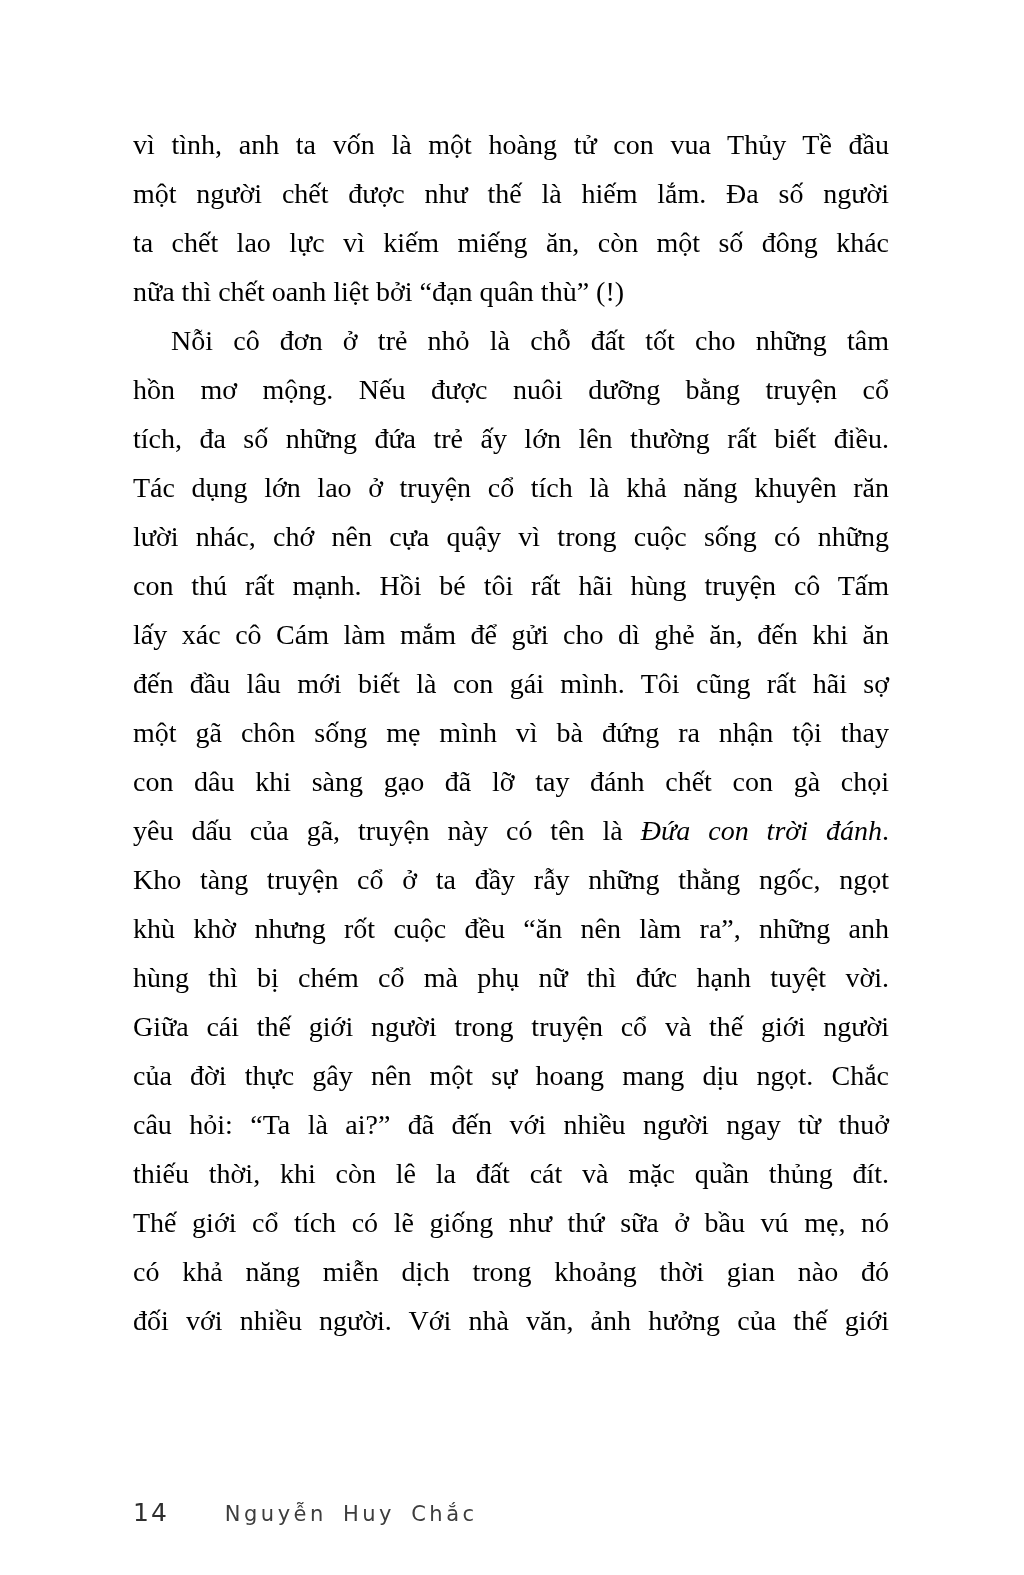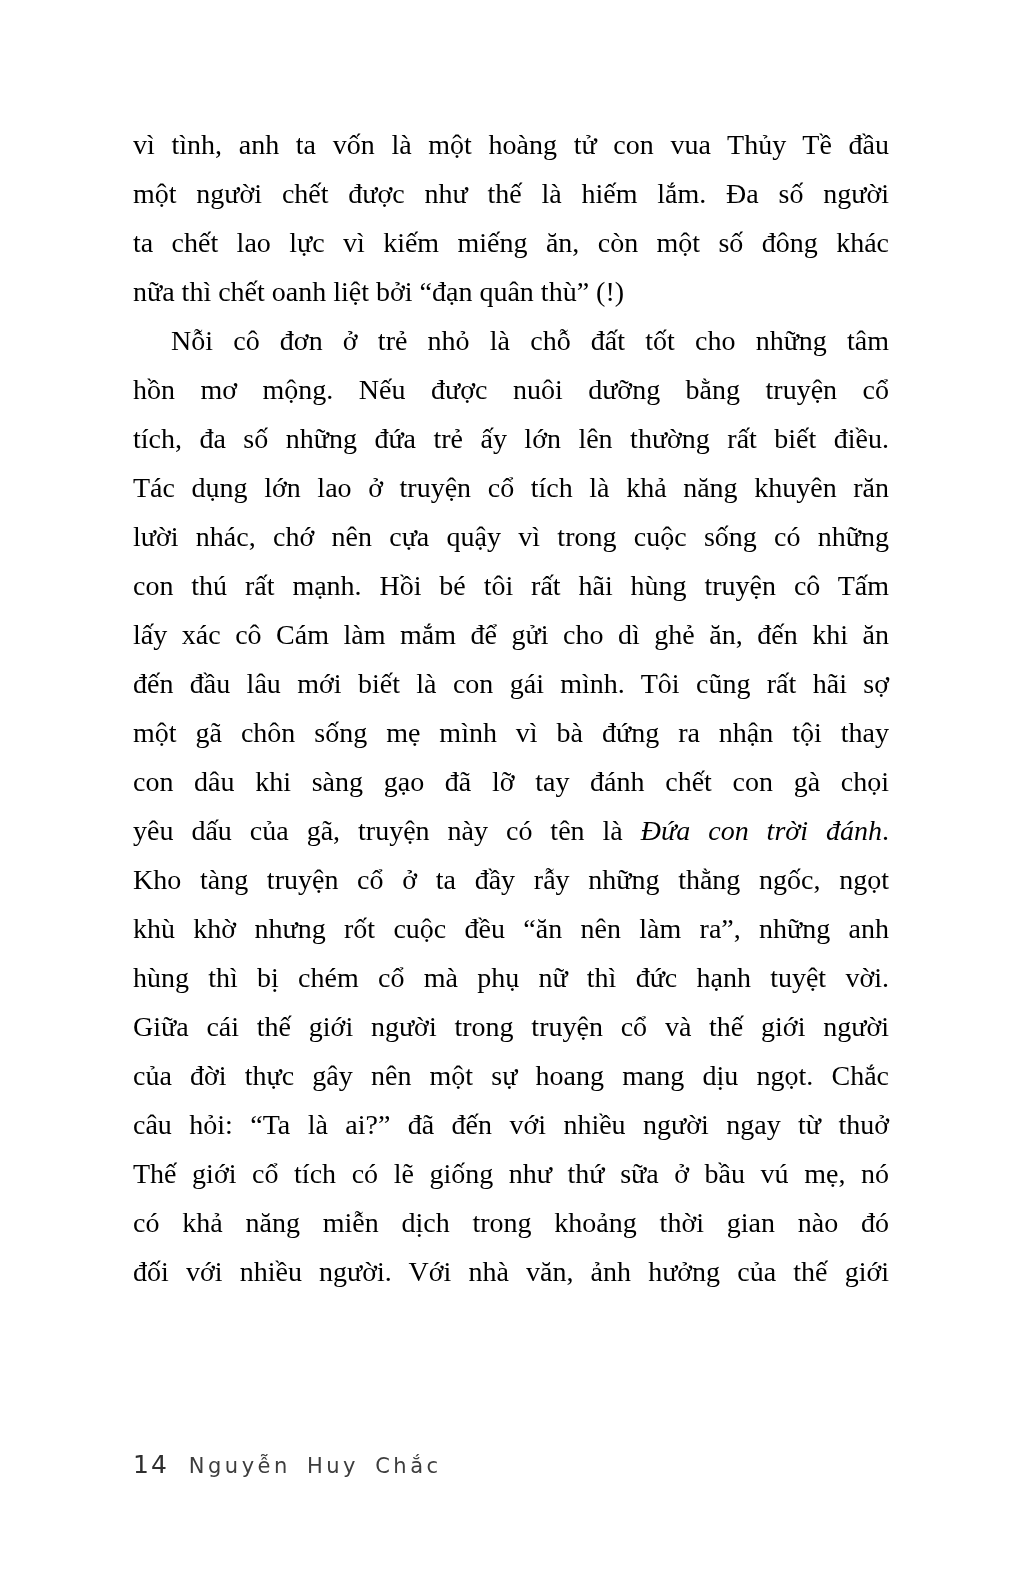--- a/index.html
+++ b/index.html
@@ -38,25 +38,26 @@
   }
   .line.indent {
     padding-left: 38px;
   }
   .italic {
     font-style: italic;
   }
   .footer {
     position: absolute;
     left: 133px;
-    top: 1450px;
+    top: 1498px;
     display: flex;
     align-items: baseline;
     color: #3a3a3a;
     font-family: "DejaVu Sans", sans-serif;
+    gap: 36px;
   }
   .page-number {
     font-size: 25px;
     font-weight: 400;
     letter-spacing: 2px;
     color: #2e2e2e;
   }
   .running-title {
     margin-left: 20px;
     font-size: 21px;
@@ -85,20 +86,21 @@
       <div class="line"><span>đến đầu lâu mới biết là con gái mình. Tôi cũng rất hãi sợ</span></div>
       <div class="line"><span>một gã chôn sống mẹ mình vì bà đứng ra nhận tội thay</span></div>
       <div class="line"><span>con dâu khi sàng gạo đã lỡ tay đánh chết con gà chọi</span></div>
       <div class="line"><span>yêu dấu của gã, truyện này có tên là </span><span class="italic">Đứa con trời đánh</span><span>.</span></div>
       <div class="line"><span>Kho tàng truyện cổ ở ta đầy rẫy những thằng ngốc, ngọt</span></div>
       <div class="line"><span>khù khờ nhưng rốt cuộc đều “ăn nên làm ra”, những anh</span></div>
       <div class="line"><span>hùng thì bị chém cổ mà phụ nữ thì đức hạnh tuyệt vời.</span></div>
       <div class="line"><span>Giữa cái thế giới người trong truyện cổ và thế giới người</span></div>
       <div class="line"><span>của đời thực gây nên một sự hoang mang dịu ngọt. Chắc</span></div>
       <div class="line"><span>câu hỏi: “Ta là ai?” đã đến với nhiều người ngay từ thuở</span></div>
+      <div class="line"><span>thiếu thời, khi còn lê la đất cát và mặc quần thủng đít.</span></div>
       <div class="line"><span>Thế giới cổ tích có lẽ giống như thứ sữa ở bầu vú mẹ, nó</span></div>
       <div class="line"><span>có khả năng miễn dịch trong khoảng thời gian nào đó</span></div>
       <div class="line"><span>đối với nhiều người. Với nhà văn, ảnh hưởng của thế giới</span></div>
     </div>
   <div class="footer">
     <span class="page-number">14</span>
     <span class="running-title">Nguyễn Huy Chắc</span>
   </div>
 </div>
 

